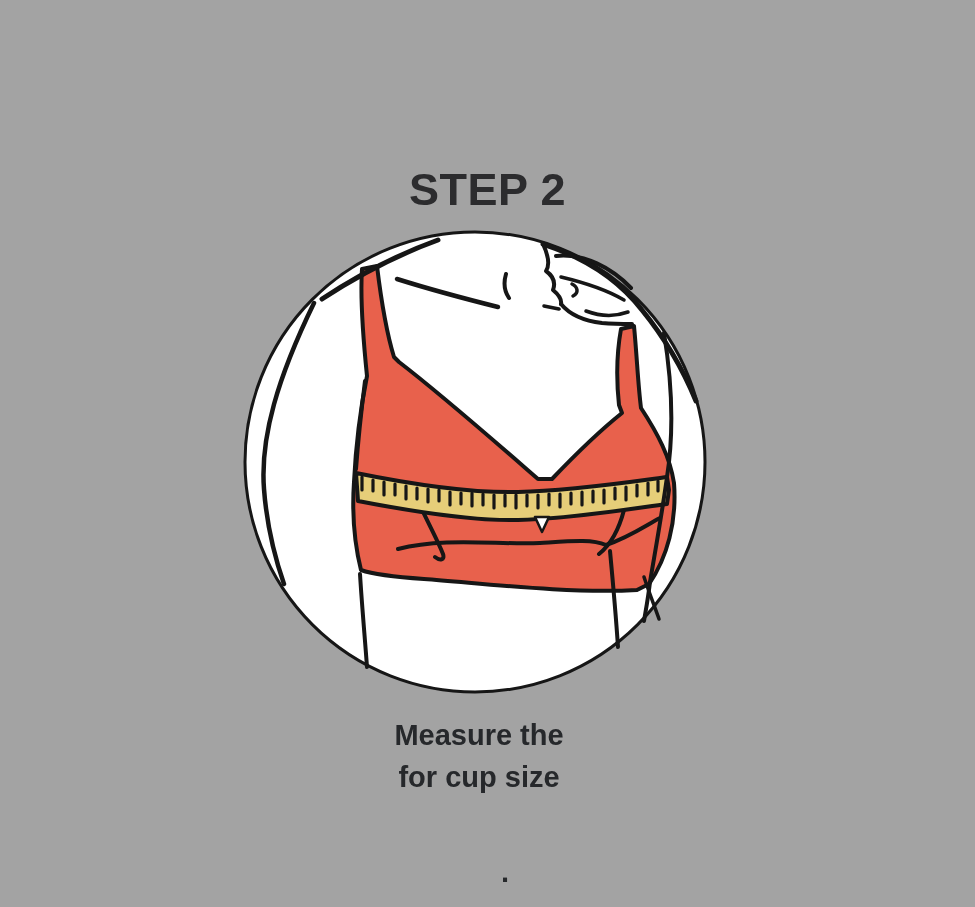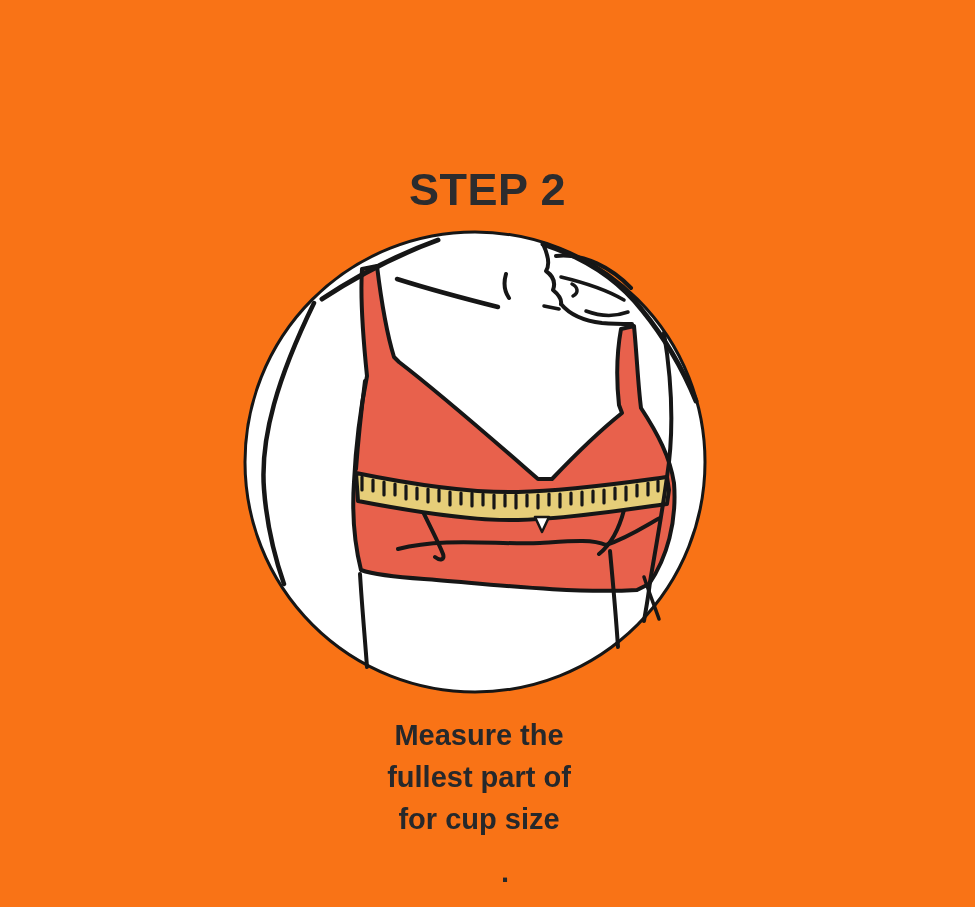--- a/index.html
+++ b/index.html
@@ -1,19 +1,19 @@
 <!DOCTYPE html>
 <html><head>
 <meta charset="utf-8">
 <style>
   html,body{margin:0;padding:0;background:#ffffff;}
   #canvas{
     position:relative;
     width:975px;height:907px;
-    background:#f97316;
+    background:#a3a3a3;
     overflow:hidden;
     font-family:"Liberation Sans", sans-serif;
   }
   .step-title{
     position:absolute;
     left:0;top:164px;width:975px;
     text-align:center;
     font-size:45px;
     font-weight:700;
     letter-spacing:0.5px;
@@ -118,19 +118,18 @@
         <path class="ln w4" d="M316 29 C344 26 372 41 391 61"></path>
         <path class="ln w35" d="M321 50 C342 55 367 63 384 73"></path>
         <path class="ln w35" d="M332 57 C338 60 339 66 333 69"></path>
         <path class="ln w35" d="M346 84 C362 90 377 89 388 85"></path>
       </g>
     </svg>
   </div>
 
   <div class="caption">
     <div>Measure the</div>
-    <div>fullest part of</div>
     <div>for cup size</div>
   </div>
 
   <span class="stray-mark">.</span>
 
 </div>
 
 </body></html>

